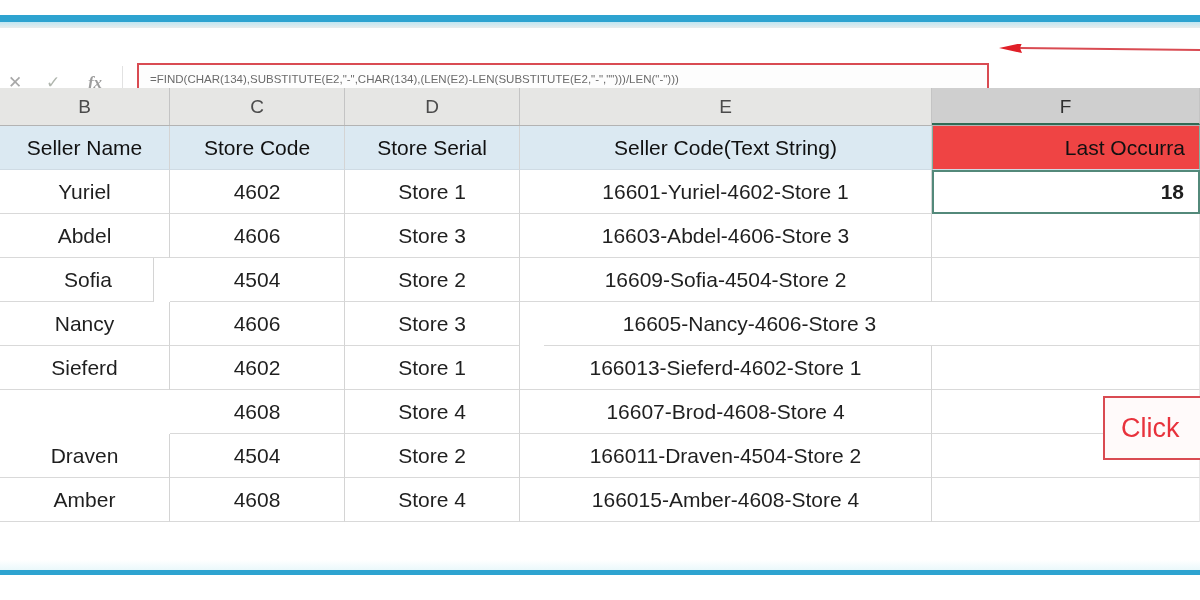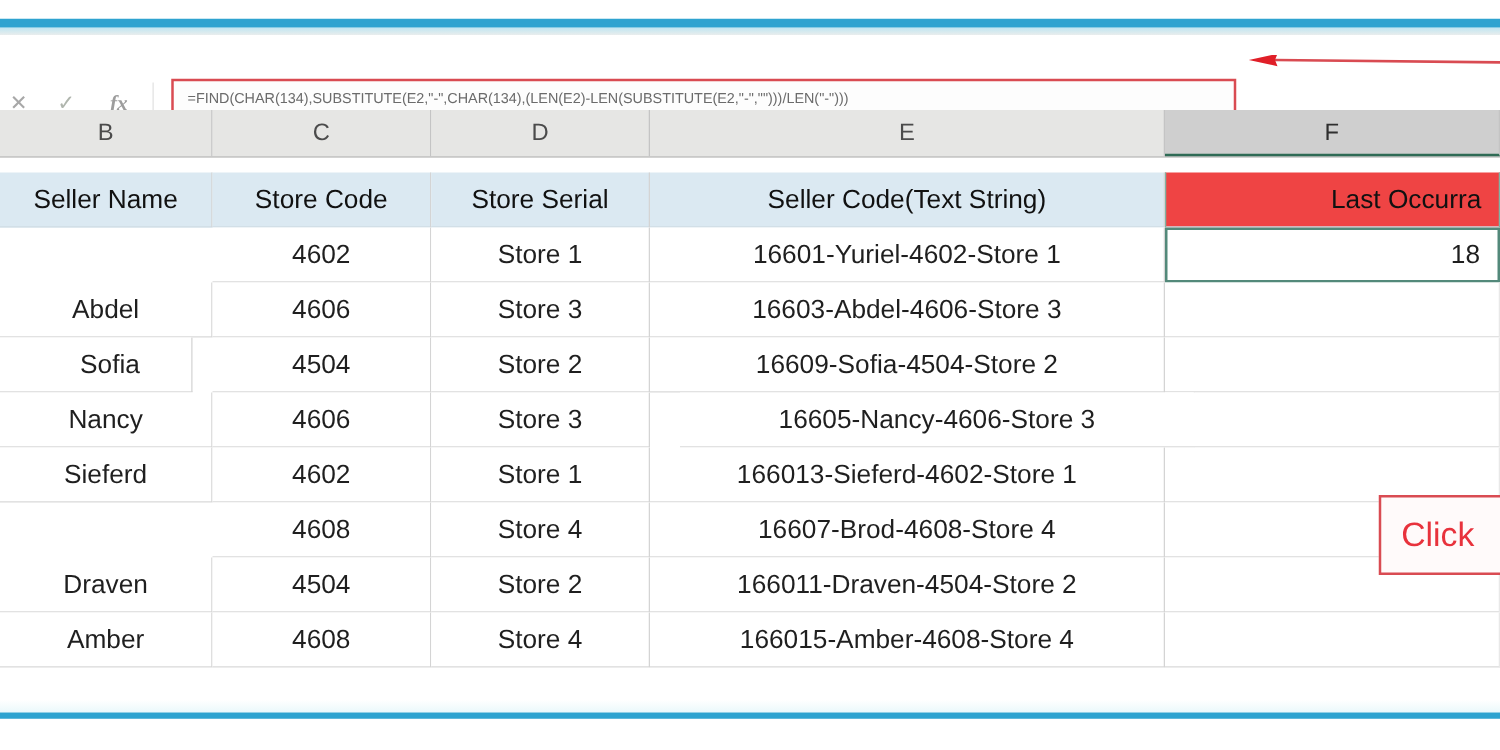--- a/index.html
+++ b/index.html
@@ -105,21 +105,20 @@
   }
 
   
   #grid {
     position: absolute; left: 0; top: 126px;
     width: 1200px; height: 400px;
   }
   .grid-row {
     position: absolute; left: 0; width: 1200px;
     box-sizing: border-box;
-    margin-top: 12px;
   }
   .cell {
     position: absolute; top: 0; height: 100%;
     box-sizing: border-box;
     border-right: 1px solid #d4d4d4;
     border-bottom: 1px solid #d9d9d9;
     text-align: center;
     font-size: 21px;
     color: #1f1f1f;
     display: flex;
@@ -209,24 +208,25 @@
 
   <div id="grid">
       <div class="grid-row row-header" style="top: 0px; height: 44px;">
         <div class="cell" style="left: 0px; width: 170px;">Seller Name</div>
         <div class="cell" style="left: 170px; width: 175px;">Store Code</div>
         <div class="cell" style="left: 520px; width: 412px;">Seller Code(Text String)</div>
         <div class="cell" style="left: 345px; width: 175px;">Store Serial</div>
         <div class="cell col-f" style="left: 932px; width: 268px;">Last Occurra</div>
       </div>
       <div class="grid-row body-row" style="top: 44px; height: 44px;">
+        <div class="cell" style="left: 0px; width: 170px;">Yuriel</div>
         <div class="cell" style="left: 170px; width: 175px;">4602</div>
         <div class="cell" style="left: 345px; width: 175px;">Store 1</div>
         <div class="cell" style="left: 520px; width: 412px;">16601-Yuriel-4602-Store 1</div>
-        <div class="cell col-f active" style="left: 932px; width: 268px;">18</div>
+        <div class="cell col-f active" style="left: 932px; width: 268px; font-weight: bold;">18</div>
       </div>
       <div class="grid-row body-row" style="top: 88px; height: 44px;">
         <div class="cell" style="left: 0px; width: 170px;">Abdel</div>
         <div class="cell" style="left: 170px; width: 175px;">4606</div>
         <div class="cell" style="left: 345px; width: 175px;">Store 3</div>
         <div class="cell" style="left: 520px; width: 412px;">16603-Abdel-4606-Store 3</div>
         <div class="cell col-f" style="left: 932px; width: 268px;"></div>
       </div>
       <div class="grid-row body-row" style="top: 132px; height: 44px;">
         <div class="cell" style="left: 0px; width: 154px; padding-left: 23px;">Sofia</div>

